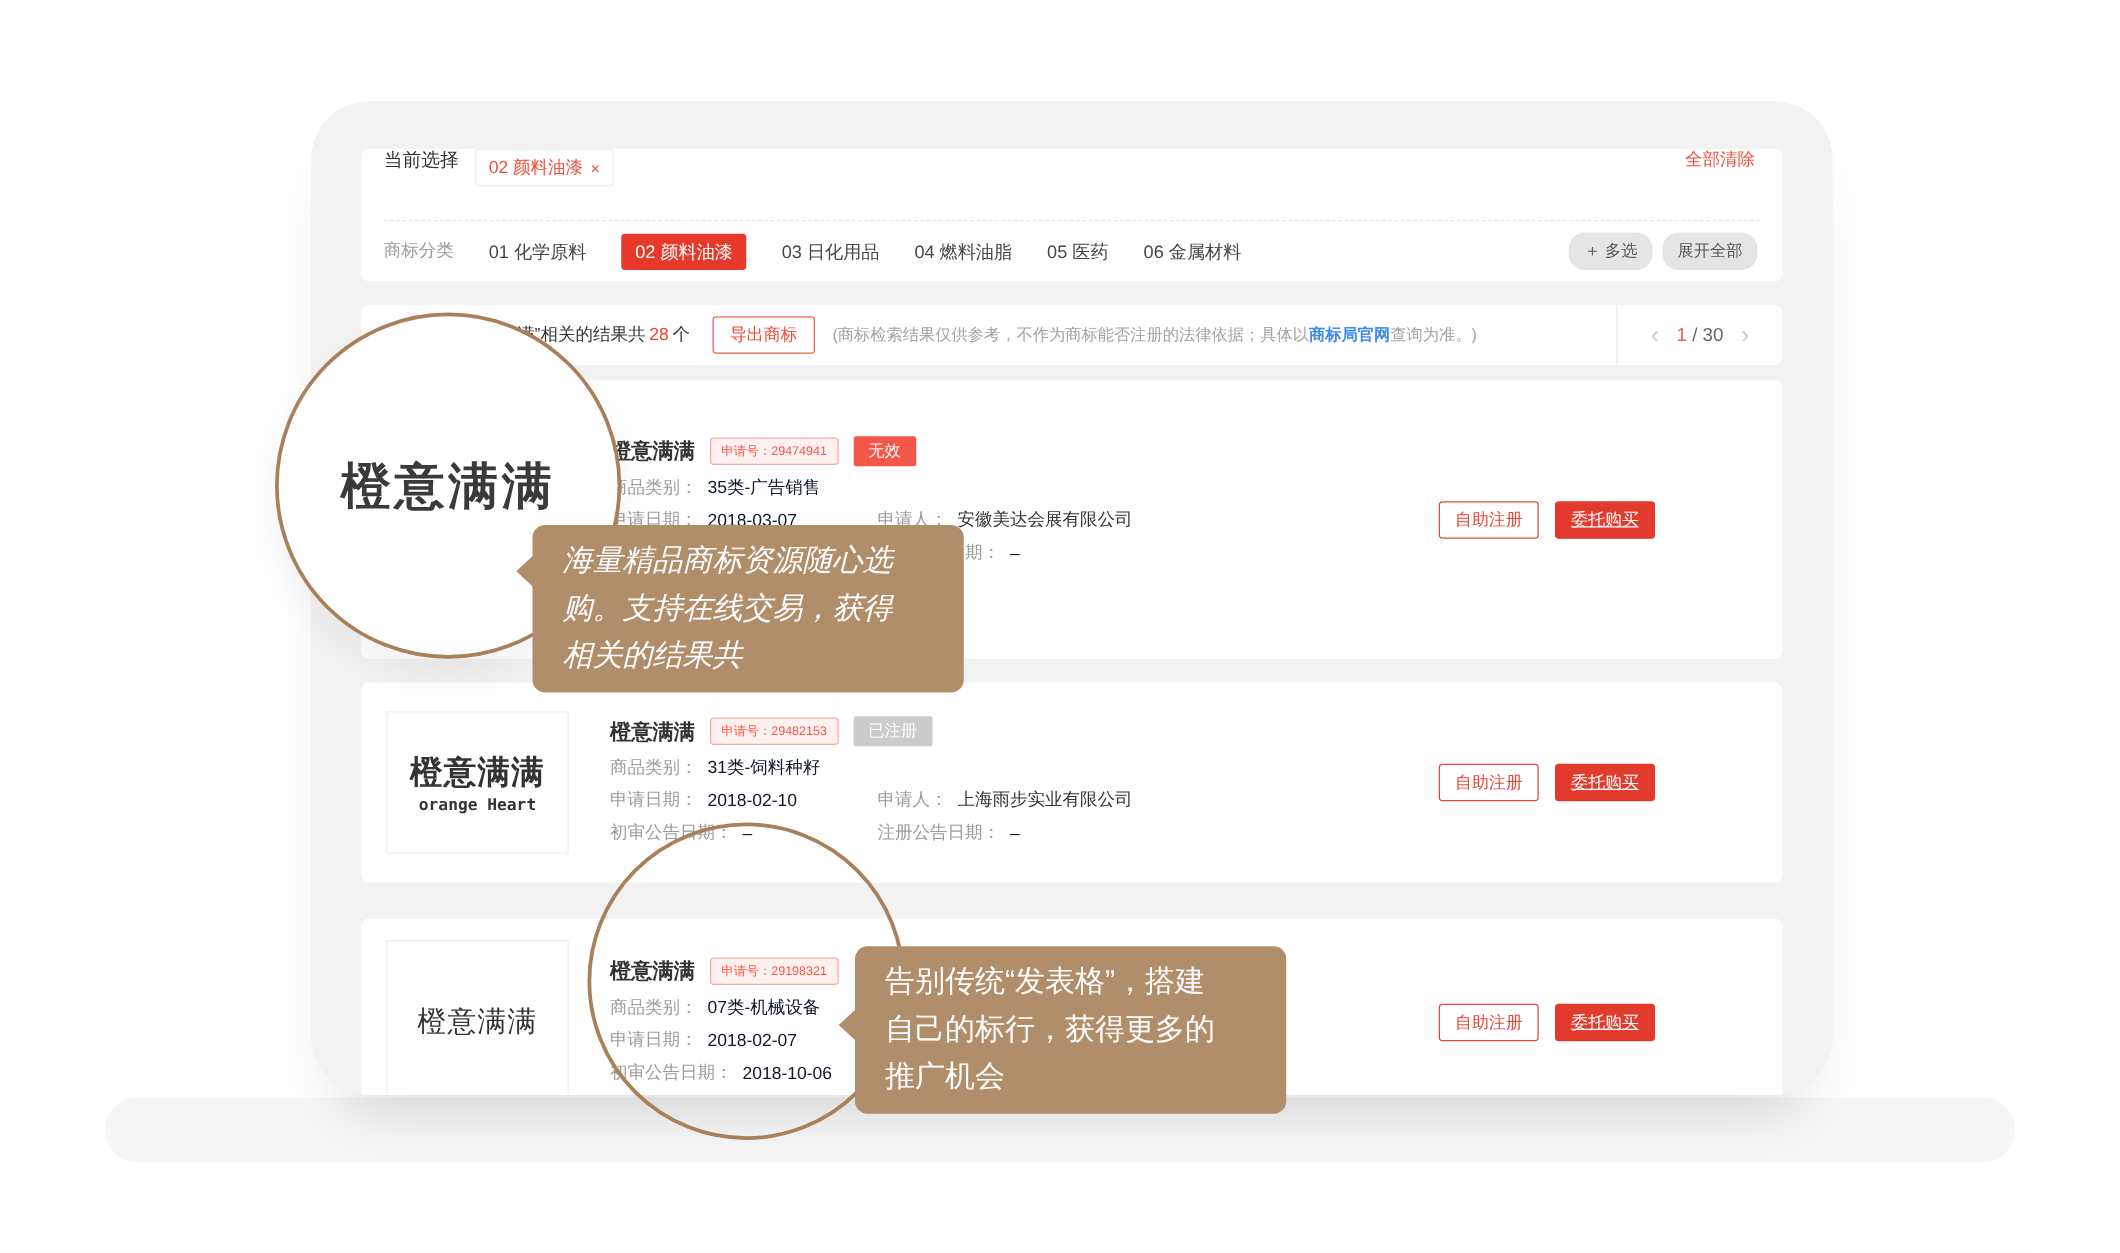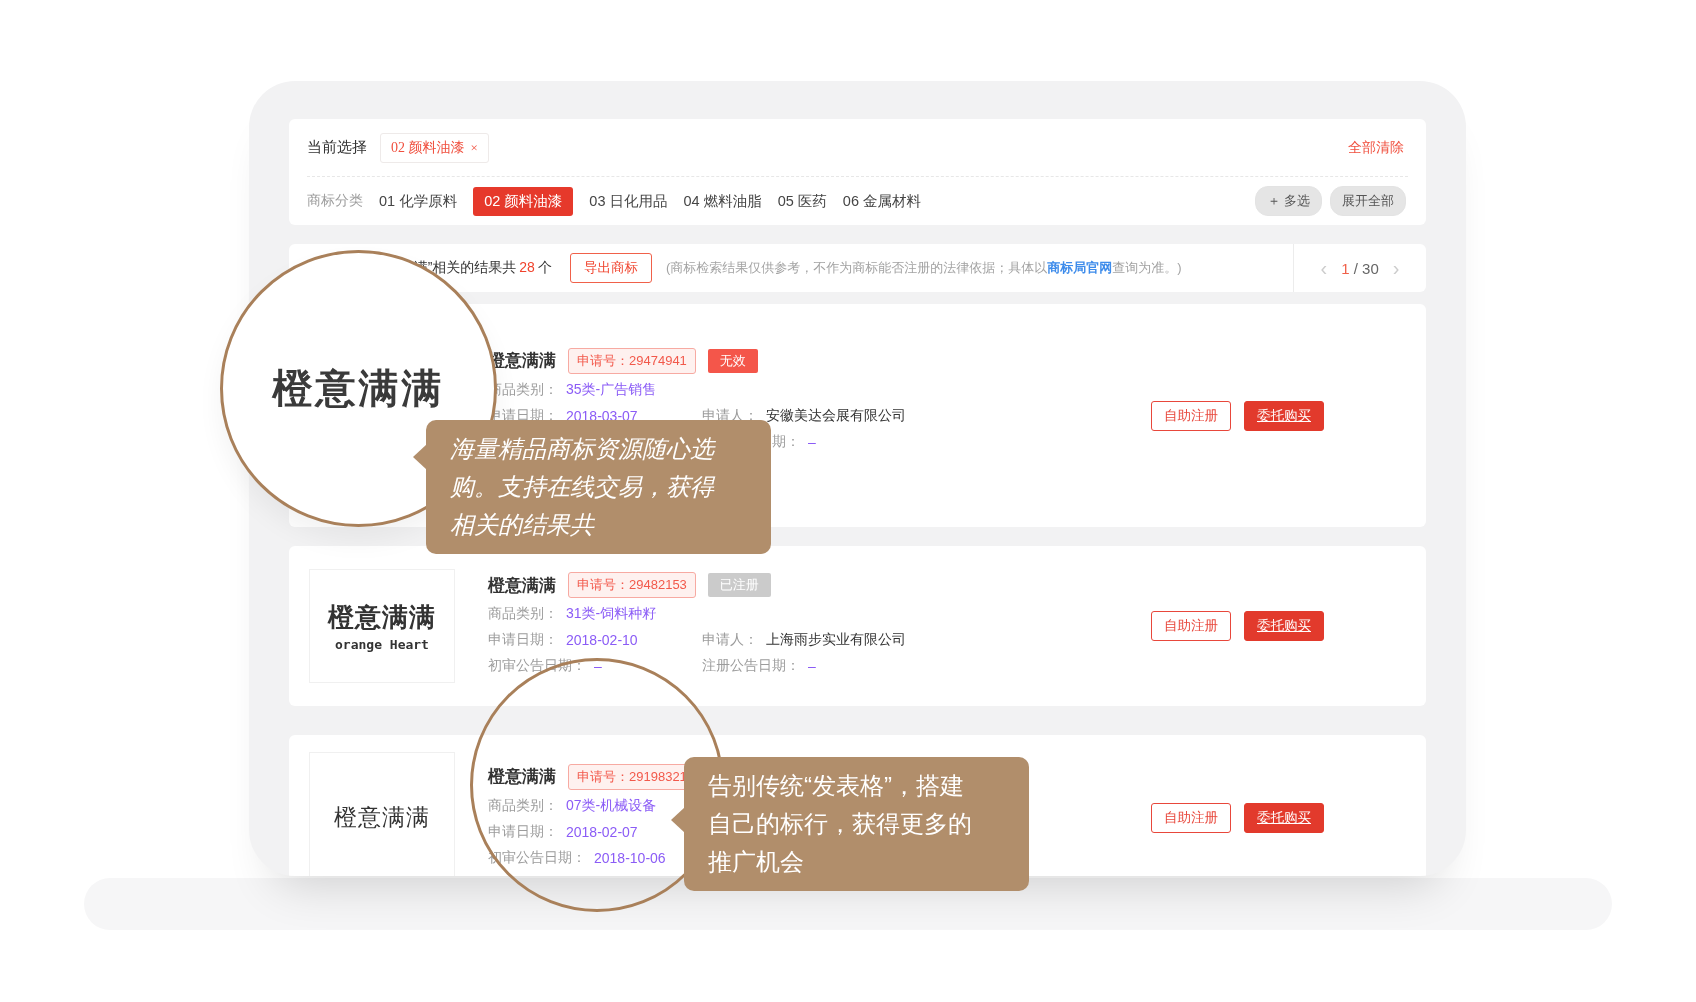--- a/index.html
+++ b/index.html
@@ -11,28 +11,28 @@
             background:#f6f6f7;z-index:0;}
 
   
   .window{position:absolute;left:249px;top:81px;width:1217px;height:795px;background:#f2f2f3;
           border-radius:46px;overflow:hidden;z-index:1;box-sizing:border-box;
           padding:38px 40px 0 40px;box-shadow:0 34px 48px -26px rgba(0,0,0,.16);}
   .card{background:#fff;border-radius:6px;box-sizing:border-box;}
 
   
   .top-card{height:106px;}
-  .filter-row{height:57px;display:flex;align-items:center;padding:0 22px 0 18px;font-family:Liberation Serif, serif;}
+  .filter-row{height:57px;display:flex;align-items:flex-start;padding:0 22px 0 18px;}
   .filter-label{font-size:15px;color:#333;}
   .filter-tag{margin-left:13px;display:inline-flex;align-items:center;gap:6px;border:1px solid #eeeae9;
               border-radius:3px;padding:5px 10px;font-size:14px;color:#f0503f;background:#fff;cursor:pointer;}
   .filter-tag .x{font-size:13px;color:#f0503f;}
   .clear-all{margin-left:auto;font-size:14px;color:#f0503f;cursor:pointer;}
   .dash-divider{border-top:1px dashed #e7e7e7;margin:0 18px;}
-  .cat-row{height:48px;display:flex;align-items:center;padding:0 20px 0 18px;gap:16px;}
+  .cat-row{height:48px;display:flex;align-items:center;padding:0 20px 0 18px;gap:28px;}
   .cat-label{font-size:14px;color:#9c9c9c;}
   .cat-item{font-size:14.5px;color:#454545;cursor:pointer;white-space:nowrap;}
   .cat-item.active{background:#e6392b;color:#fff;padding:5px 11px;border-radius:3px;}
   .cat-right{margin-left:auto;display:flex;gap:8px;}
   .mini-btn{border:1px solid #e3e3e3;background:#e5e5e5;border-radius:13px;padding:5px 11px;
             font-size:13px;color:#555;cursor:pointer;white-space:nowrap;}
 
   
   .header-card{margin-top:19px;height:48px;display:flex;align-items:center;padding-left:36px;overflow:hidden;}
   .summary{font-size:14px;color:#333;white-space:nowrap;}
@@ -59,29 +59,29 @@
   .card3 .mark-box{height:130px;}
   .mark-main{font-size:23px;color:#333;letter-spacing:1px;}
   .mark-serif{font-family:"DejaVu Serif","Liberation Serif",serif;font-weight:bold;font-size:26px;}
   .mark-sub{font-family:"DejaVu Sans Mono","Liberation Mono",monospace;font-weight:bold;
             font-size:13px;color:#333;margin-top:2px;letter-spacing:0;}
   .detail{flex:1;display:flex;flex-direction:column;justify-content:center;margin-left:33px;min-width:0;}
   .card1 .detail{padding-bottom:28px;}
   .t-line{display:flex;align-items:center;height:24px;margin-bottom:4px;}
   .brand{font-size:17px;font-weight:bold;color:#333;cursor:pointer;}
   .appno-badge{margin-left:12px;border:1px solid #f7aaa2;background:#fef1ef;color:#f2594b;
-               font-size:13px;border-radius:3px;padding:3px 8px;white-space:nowrap;}
+               font-size:10px;border-radius:3px;padding:3px 8px;white-space:nowrap;}
   .status-badge{margin-left:12px;color:#fff;font-size:13px;border-radius:2px;padding:3px 12px;white-space:nowrap;}
   .status-invalid{background:#f4564a;}
   .status-registered{background:#cbcbcb;}
   .f-line{display:flex;align-items:center;height:26px;font-size:14px;}
   .pair1{width:214px;display:flex;align-items:center;flex:none;}
   .pair2{display:flex;align-items:center;}
   .lbl{color:#9c9c9c;margin-right:8px;white-space:nowrap;}
-  .val{color:#8b5cf6;white-space:nowrap;}
+  .val{color:#0f172a;white-space:nowrap;}
   .val.dark{color:#333;}
   .actions{display:flex;gap:13px;margin:0 102px 0 16px;flex:none;align-items:center;}
   .btn{width:80px;height:30px;border-radius:3px;font-size:13.5px;cursor:pointer;
        font-family:inherit;display:flex;align-items:center;justify-content:center;}
   .btn.ghost{background:#fff;border:1px solid #e8473b;color:#e8473b;}
   .btn.solid{background:#e23a2c;border:1px solid #e23a2c;color:#fff;text-decoration:underline;}
 
   
   .magnifier{position:absolute;border-radius:50%;border:3px solid #a9805a;z-index:5;box-sizing:border-box;}
   .circle1{left:220px;top:250px;width:277px;height:277px;background:#fff;display:flex;align-items:center;

